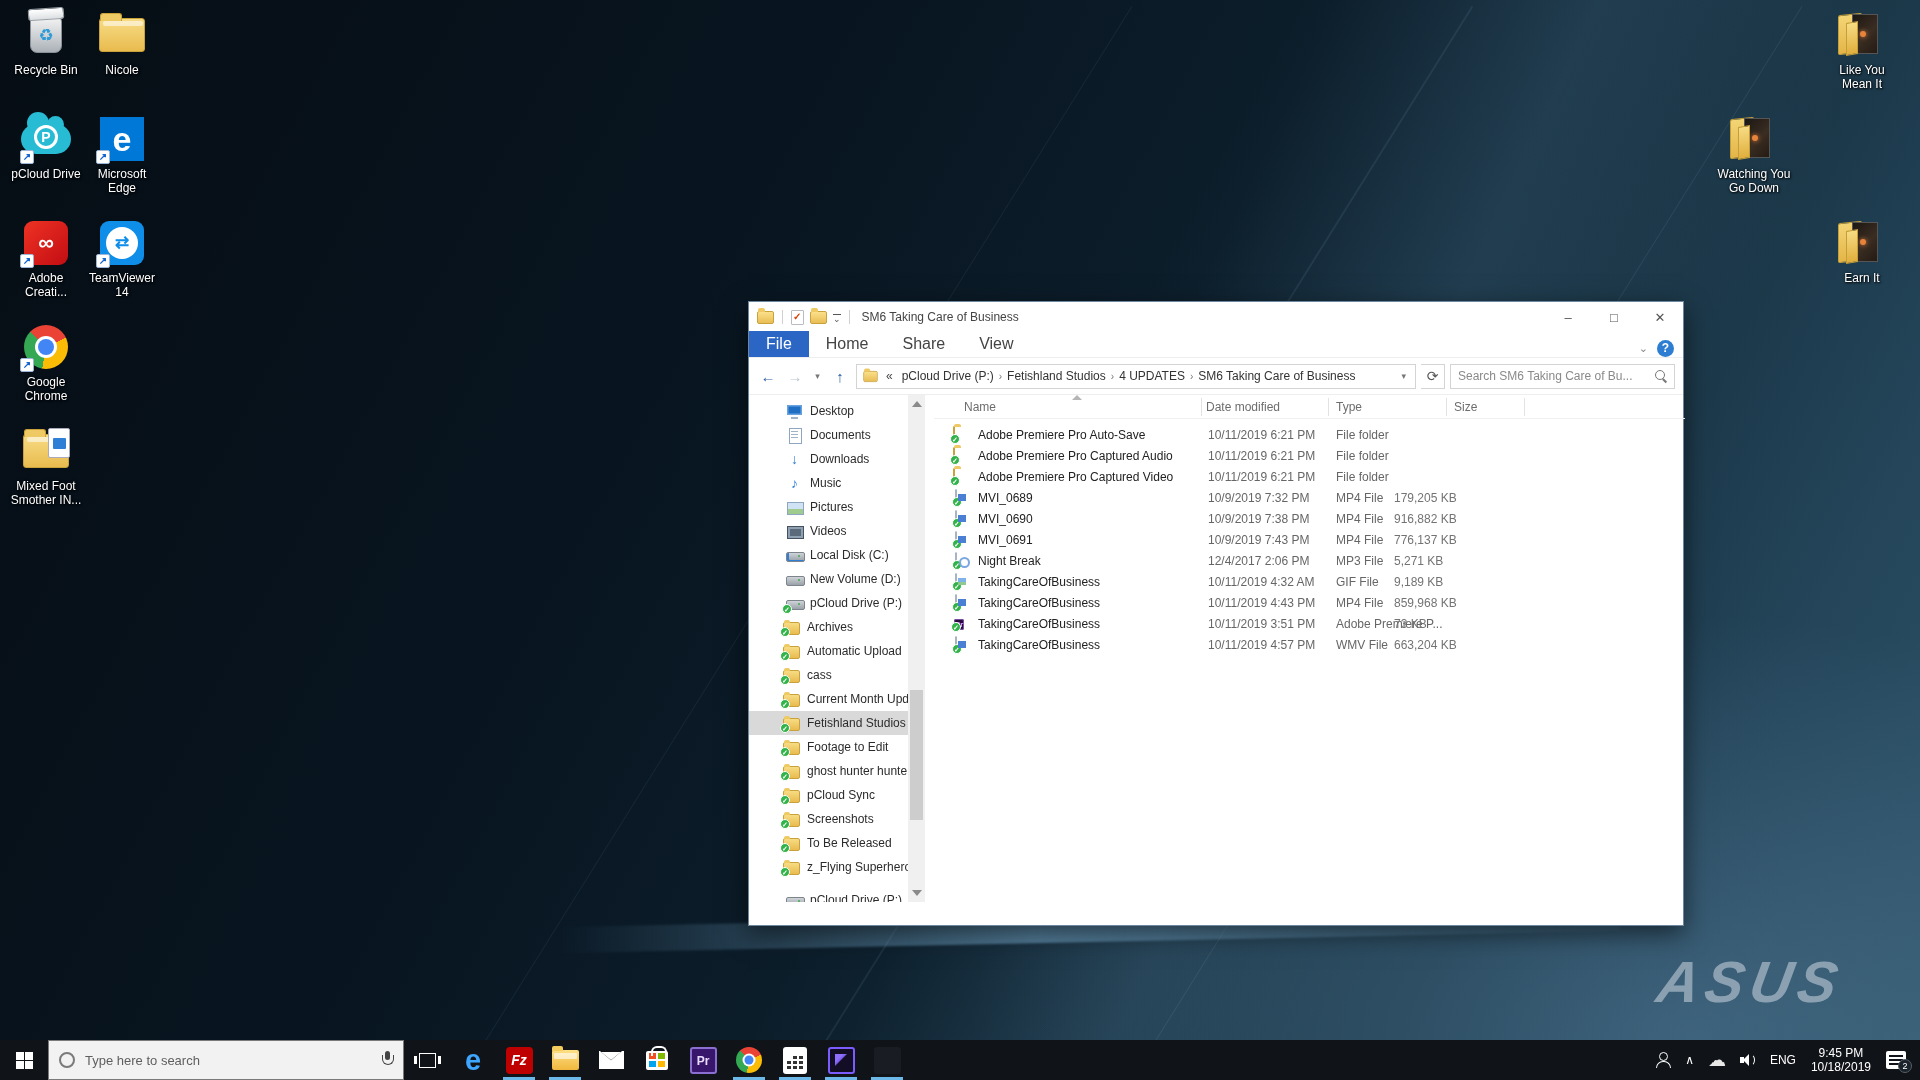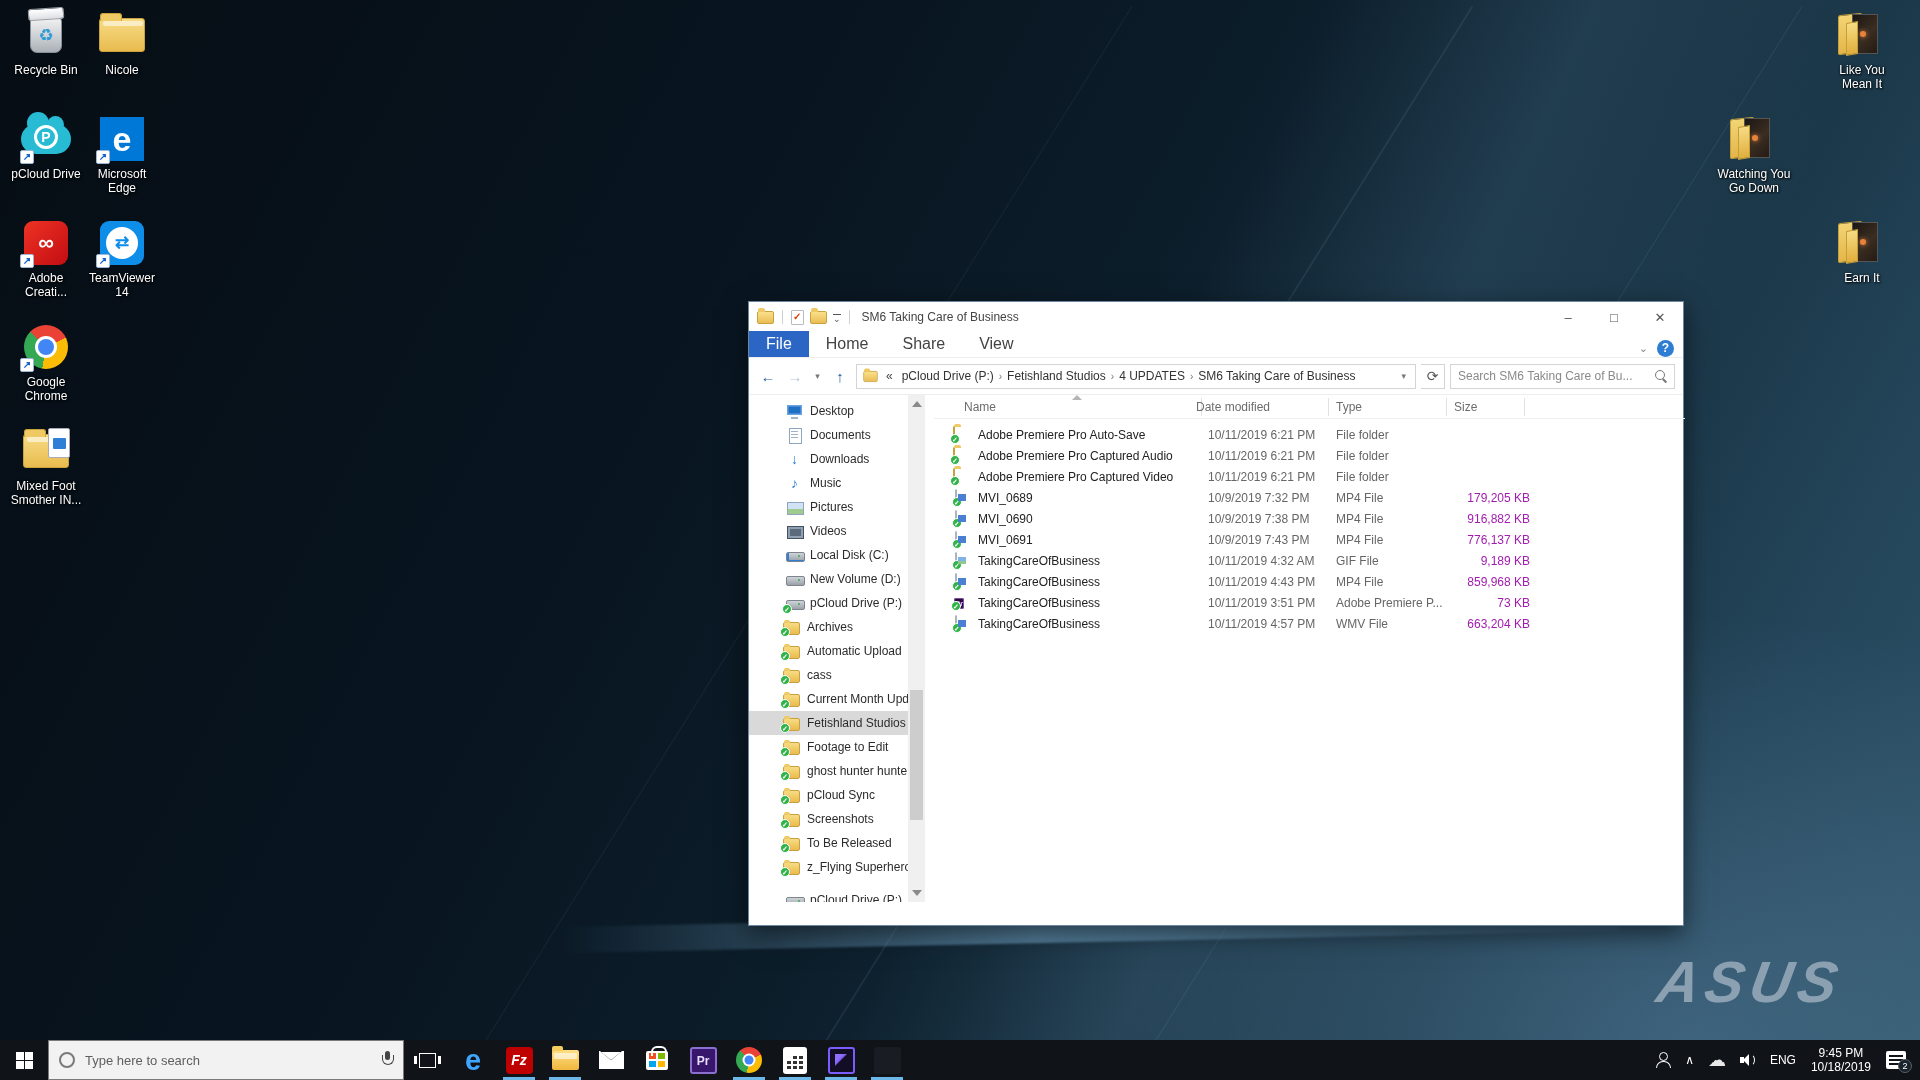--- a/index.html
+++ b/index.html
@@ -140,21 +140,21 @@
 
   .files { position:absolute; left:185px; top:0; width:751px; height:507px; }
   .fhead { position:relative; height:24px; display:flex; align-items:center; color:#6d6d6d; border-bottom:1px solid #f0f0f0; }
   .fh { position:absolute; top:0; height:24px; display:flex; align-items:center; }
   .fh-sep { position:absolute; top:3px; width:1px; height:18px; background:#e2e2e2; }
   .sort-up { position:absolute; left:138px; top:0px; width:0; height:0; border-left:5px solid transparent; border-right:5px solid transparent; border-bottom:5px solid #b5b5b5; }
   .frow { position:relative; height:21px; display:flex; align-items:center; }
   .frow .fname { position:absolute; left:44px; color:#222; white-space:nowrap; }
   .frow .fdate { position:absolute; left:274px; color:#666; white-space:nowrap; }
   .frow .ftype { position:absolute; left:402px; color:#666; white-space:nowrap; }
-  .frow .fsize { position:absolute; left:476px; width:120px; text-align:right; color:#a21caf; white-space:nowrap; }
+  .frow .fsize { position:absolute; left:460px; width:120px; text-align:left; color:#737373; white-space:nowrap; }
   .ficon { position:absolute; left:19px; width:18px; height:16px; }
   .fi-folder { position:relative; width:18px; height:14px; margin-top:1px; background:linear-gradient(#f7dc84,#e9bb4f); border:1px solid #caa23c; border-radius:2px; }
   .fi-folder::before { content:""; position:absolute; top:-3px; left:0; width:7px; height:3px; background:#eec964; border-radius:2px 2px 0 0; }
   .fi-page { position:relative; width:13px; height:16px; margin-left:2px; background:#fff; border:1px solid #a8b4c0; border-radius:1px; }
   .fi-page.video::after { content:""; position:absolute; left:2px; top:4px; width:8px; height:7px; background:#4a7fd4; }
   .fi-page.audio::after { content:""; position:absolute; left:2.5px; top:4px; width:7px; height:7px; border:2px solid #7aa7e0; border-radius:50%; }
   .fi-page.image::after { content:""; position:absolute; left:2px; top:4px; width:8px; height:7px; background:linear-gradient(#7db3e8 55%,#8fc98f 55%); }
   .fi-pr { position:relative; width:16px; height:16px; margin-left:1px; background:#2a0a3a; border:1px solid #7a4ea8; border-radius:2px; color:#d6a1ff; font-size:8px; font-weight:bold; text-align:center; line-height:15px; }
 
   .statusbar { position:absolute; left:0; bottom:0; width:100%; height:24px; border-top:1px solid #ebebeb; display:flex; align-items:center; padding:0 9px; background:#fff; }
@@ -489,21 +489,21 @@
         <div class="ns-arrow ns-up"></div>
         <div class="ns-thumb"></div>
         <div class="ns-arrow ns-dn"></div>
       </div>
 
       <div class="files">
         <div class="fhead" id="file-header">
           <div class="sort-up"></div>
         <div class="fh" style="left: 30px;">Name</div>
             <div class="fh-sep" style="left: 267px;"></div>
-            <div class="fh" style="left: 262px;">Date modified</div>
+            <div class="fh" style="left: 272px;">Date modified</div>
             <div class="fh-sep" style="left: 394px;"></div>
             <div class="fh" style="left: 402px;">Type</div>
             <div class="fh-sep" style="left: 512px;"></div>
             <div class="fh" style="left: 520px;">Size</div>
             <div class="fh-sep" style="left: 590px;"></div>
           </div>
         <div id="file-rows" style="padding-top: 5px;">
             <div class="frow">
               <span class="ficon"><span class="fi-folder"><span class="chk">✓</span></span></span>
               <span class="fname">Adobe Premiere Pro Auto-Save</span>
@@ -538,20 +538,27 @@
               <span class="fdate">10/9/2019 7:38 PM</span>
               <span class="ftype">MP4 File</span>
               <span class="fsize">916,882 KB</span>
             </div>
             <div class="frow">
               <span class="ficon"><span class="fi-page video"><span class="chk">✓</span></span></span>
               <span class="fname">MVI_0691</span>
               <span class="fdate">10/9/2019 7:43 PM</span>
               <span class="ftype">MP4 File</span>
               <span class="fsize">776,137 KB</span>
+            </div>
+            <div class="frow">
+              <span class="ficon"><span class="fi-page audio"><span class="chk">✓</span></span></span>
+              <span class="fname">Night Break</span>
+              <span class="fdate">12/4/2017 2:06 PM</span>
+              <span class="ftype">MP3 File</span>
+              <span class="fsize">5,271 KB</span>
             </div>
             <div class="frow">
               <span class="ficon"><span class="fi-page image"><span class="chk">✓</span></span></span>
               <span class="fname">TakingCareOfBusiness</span>
               <span class="fdate">10/11/2019 4:32 AM</span>
               <span class="ftype">GIF File</span>
               <span class="fsize">9,189 KB</span>
             </div>
             <div class="frow">
               <span class="ficon"><span class="fi-page video"><span class="chk">✓</span></span></span>

